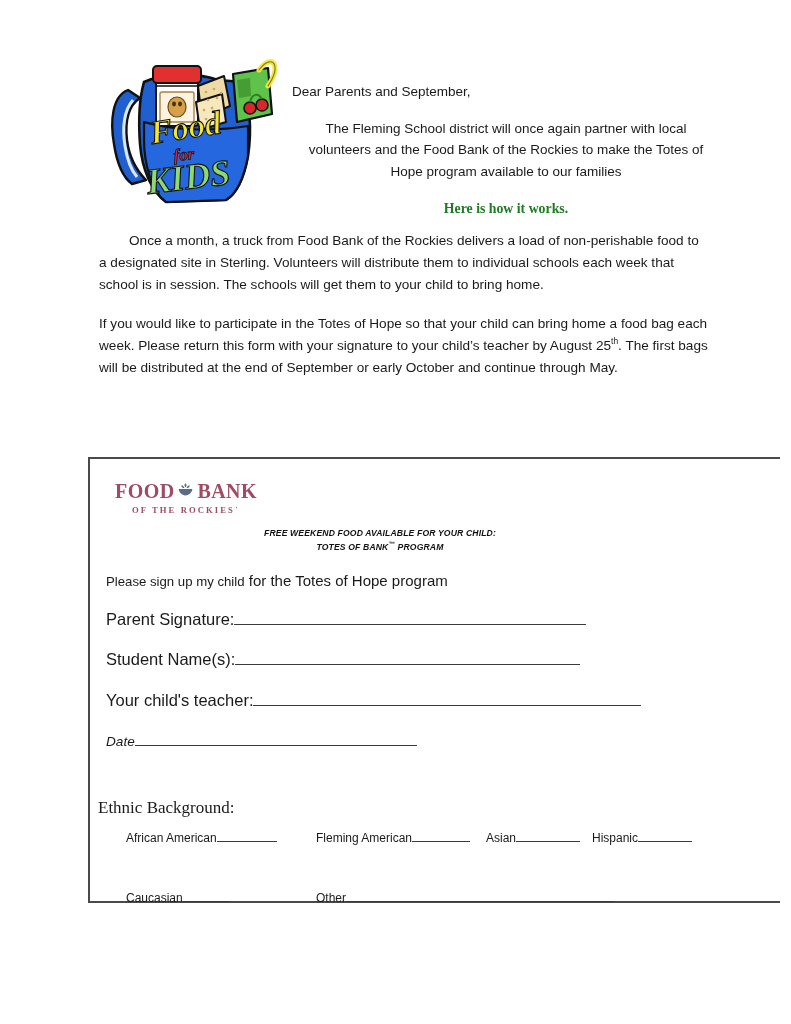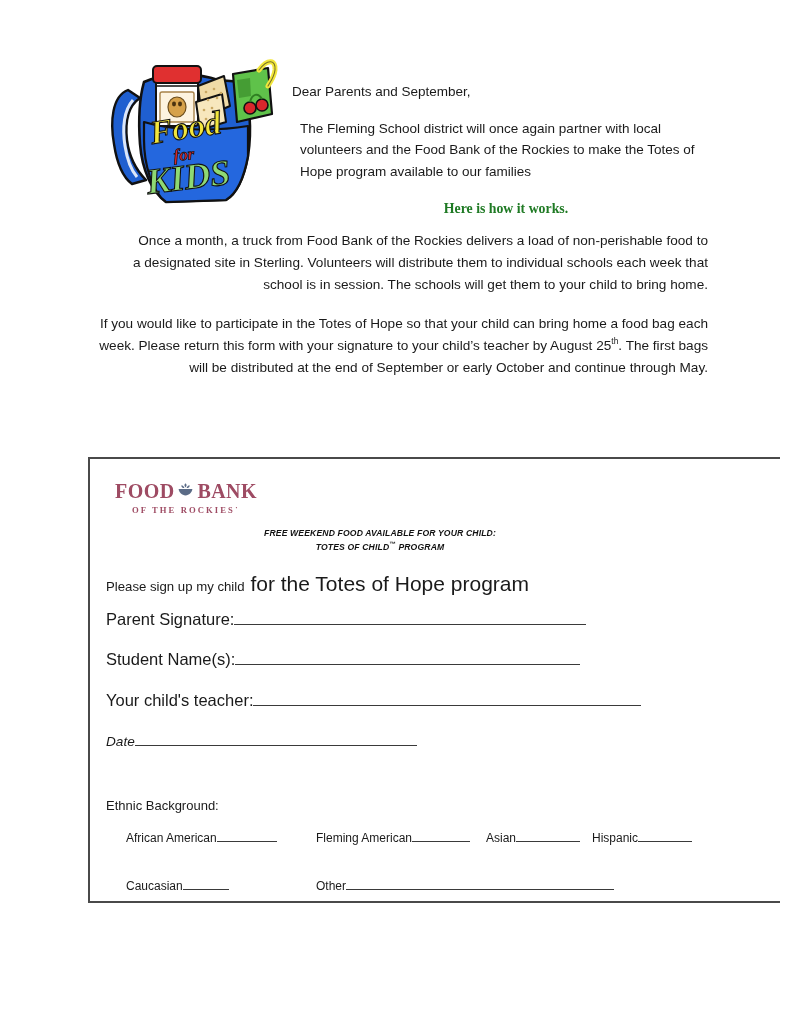--- a/index.html
+++ b/index.html
@@ -42,21 +42,21 @@
   }
   .salutation {
     font-size: 13.5px;
     line-height: 1.45;
     text-align: left;
     margin: 0 0 16px 0;
   }
   .intro-para {
     font-size: 13.5px;
     line-height: 1.62;
-    text-align: left;
+    text-align: center;
     margin: 8px;
   }
   .how-it-works {
     margin: 18px 0 0 0;
     text-align: center;
     font-size: 13.8px;
     font-weight: bold;
     color: #1f7a24;
     font-family: Liberation Serif, serif;
   }
@@ -65,21 +65,21 @@
   .body-text {
     position: absolute;
     left: 99px;
     top: 230px;
     width: 609px;
   }
   .para {
     font-size: 13.6px;
     line-height: 1.62;
     margin: 0 0 17px 0;
-    text-align: right;
+    text-align: left;
   }
   .para .indent { display: inline-block; width: 30px; }
   .para sup { font-size: 0.62em; vertical-align: super; }
 
   
   .form-box {
     position: absolute;
     left: 88px;
     top: 457px;
     width: 692px;
@@ -137,21 +137,21 @@
   }
   .fb-tagline sup { font-size: 0.75em; vertical-align: super; }
 
   .signup-line {
     position: absolute;
     left: 16px;
     top: 113px;
     white-space: nowrap;
   }
   .signup-small { font-size: 13.2px; }
-  .signup-big { font-size: 21px; }
+  .signup-big { font-size: 15px; }
 
   .field-rows {
     position: absolute;
     left: 16px;
     top: 150px;
     width: 660px;
   }
   .field-row {
     display: flex;
     align-items: baseline;
@@ -165,23 +165,24 @@
     border-bottom: 1.6px solid #3a3a3a;
     height: 0.95em;
   }
   .blank.w-student { width: 345px; }
   .blank.w-parent  { width: 352px; }
   .blank.w-teacher { width: 388px; }
   .blank.w-date    { width: 282px; }
 
   .ethnic-heading {
     position: absolute;
-    left: 16px;
+    left: 8px;
     top: 339px;
-    font-size: 13px;
+    font-size: 17px;
+    font-family: Liberation Serif, serif;
   }
   .ethnic-rows {
     position: absolute;
     left: 36px;
     top: 371px;
     width: 640px;
   }
   .ethnic-row {
     position: relative;
     height: 32px;
@@ -288,21 +289,21 @@
           <path d="M1.6 8.1 h13.8 C14.9 11.8 12.1 14.4 8.5 14.4 C4.9 14.4 2.1 11.8 1.6 8.1 Z" fill="#5a6b86"></path>
         </svg>
       </span>
       <span class="fb-word">BANK</span>
     </div>
     <div class="fb-sub">OF THE ROCKIES˙</div>
   </div>
 
   <div class="fb-tagline">
     <div>FREE WEEKEND FOOD AVAILABLE FOR YOUR CHILD:</div>
-    <div><span>TOTES OF CHILD</span><sup>™</sup><span> PROGRAM</span></div>
+    <div><span>TOTES OF BANK</span><sup>™</sup><span> PROGRAM</span></div>
   </div>
 
   <div class="signup-line">
     <span class="signup-small">Please sign up my child</span><span class="signup-big"> for the Totes of Hope program</span>
   </div>
 
   <div class="field-rows">
     <div class="field-row">
       <span class="field-label">Parent Signature:</span>
         <span class="blank w-parent"></span>
@@ -323,19 +324,19 @@
 
   <div class="ethnic-heading">Ethnic Background:</div>
 
   <div class="ethnic-rows">
     <div class="ethnic-row">
       <span class="ethnic-item" style="left:0px"><span>African American</span><span class="blank w-s1"></span></span>
       <span class="ethnic-item" style="left:190px"><span>Fleming American</span><span class="blank w-s2"></span></span>
       <span class="ethnic-item" style="left:360px"><span>Asian</span><span class="blank w-s3"></span></span>
       <span class="ethnic-item" style="left:466px"><span>Hispanic</span><span class="blank w-s4"></span></span>
     </div>
-    <div class="ethnic-row" style="margin-top:16px">
+    <div class="ethnic-row" style="margin-top:28px">
       <span class="ethnic-item" style="left:0px"><span>Caucasian</span><span class="blank w-s5"></span></span>
       <span class="ethnic-item" style="left:190px"><span>Other</span><span class="blank w-other"></span></span>
     </div>
   </div>
 
 </div>
 
 </body></html>

